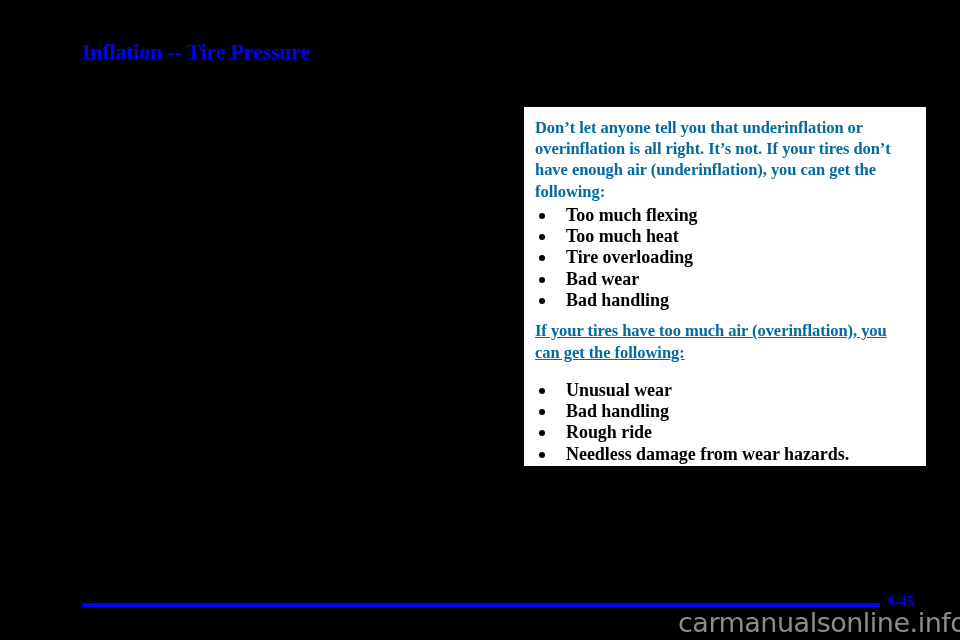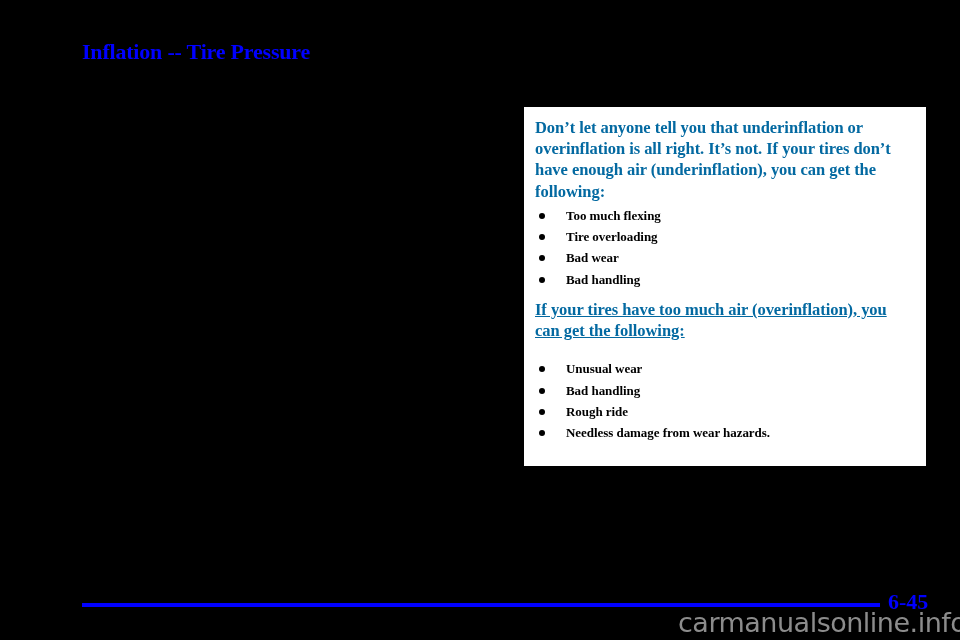--- a/index.html
+++ b/index.html
@@ -72,21 +72,21 @@
   }
   .bullet-list.tight {
     margin-top: 17px;
   }
   .bullet-list li {
     position: relative;
     padding-left: 32px;
     color: #000000;
     font-family: "Liberation Serif", "DejaVu Serif", serif;
     font-weight: bold;
-    font-size: 13px;
+    font-size: 18px;
     line-height: 21.3px;
     letter-spacing: -0.05px;
   }
   .bullet-list li .bullet-dot {
     position: absolute;
     left: 5px;
     top: 8px;
     width: 6px;
     height: 6px;
     background: #000000;
@@ -102,21 +102,21 @@
     height: 4px;
     background: #0000ff;
   }
   .page-number {
     position: absolute;
     left: 888px;
     top: 592px;
     color: #0000ff;
     font-family: "Liberation Serif", "DejaVu Serif", serif;
     font-weight: bold;
-    font-size: 22px;
+    font-size: 14px;
     line-height: 20px;
     white-space: nowrap;
   }
   .watermark {
     position: absolute;
     left: 678px;
     top: 608px;
     color: #8c8c8c;
     font-family: "DejaVu Sans", "Liberation Sans", sans-serif;
     font-weight: normal;
@@ -134,20 +134,24 @@
   <div class="section-heading">Inflation -- Tire Pressure</div>
 
   <div class="callout-box">
 
     <p class="callout-para">Don’t let anyone tell you that underinflation or overinflation is all right. It’s not. If your tires don’t have enough air (underinflation), you can get the following:</p>
 
     <ul class="bullet-list">
       <li>
         <span class="bullet-dot"></span>
         <span>Too much flexing</span>
+      </li>
+      <li>
+        <span class="bullet-dot"></span>
+        <span>Too much heat</span>
       </li>
       <li>
         <span class="bullet-dot"></span>
         <span>Tire overloading</span>
       </li>
       <li>
         <span class="bullet-dot"></span>
         <span>Bad wear</span>
       </li>
       <li>

